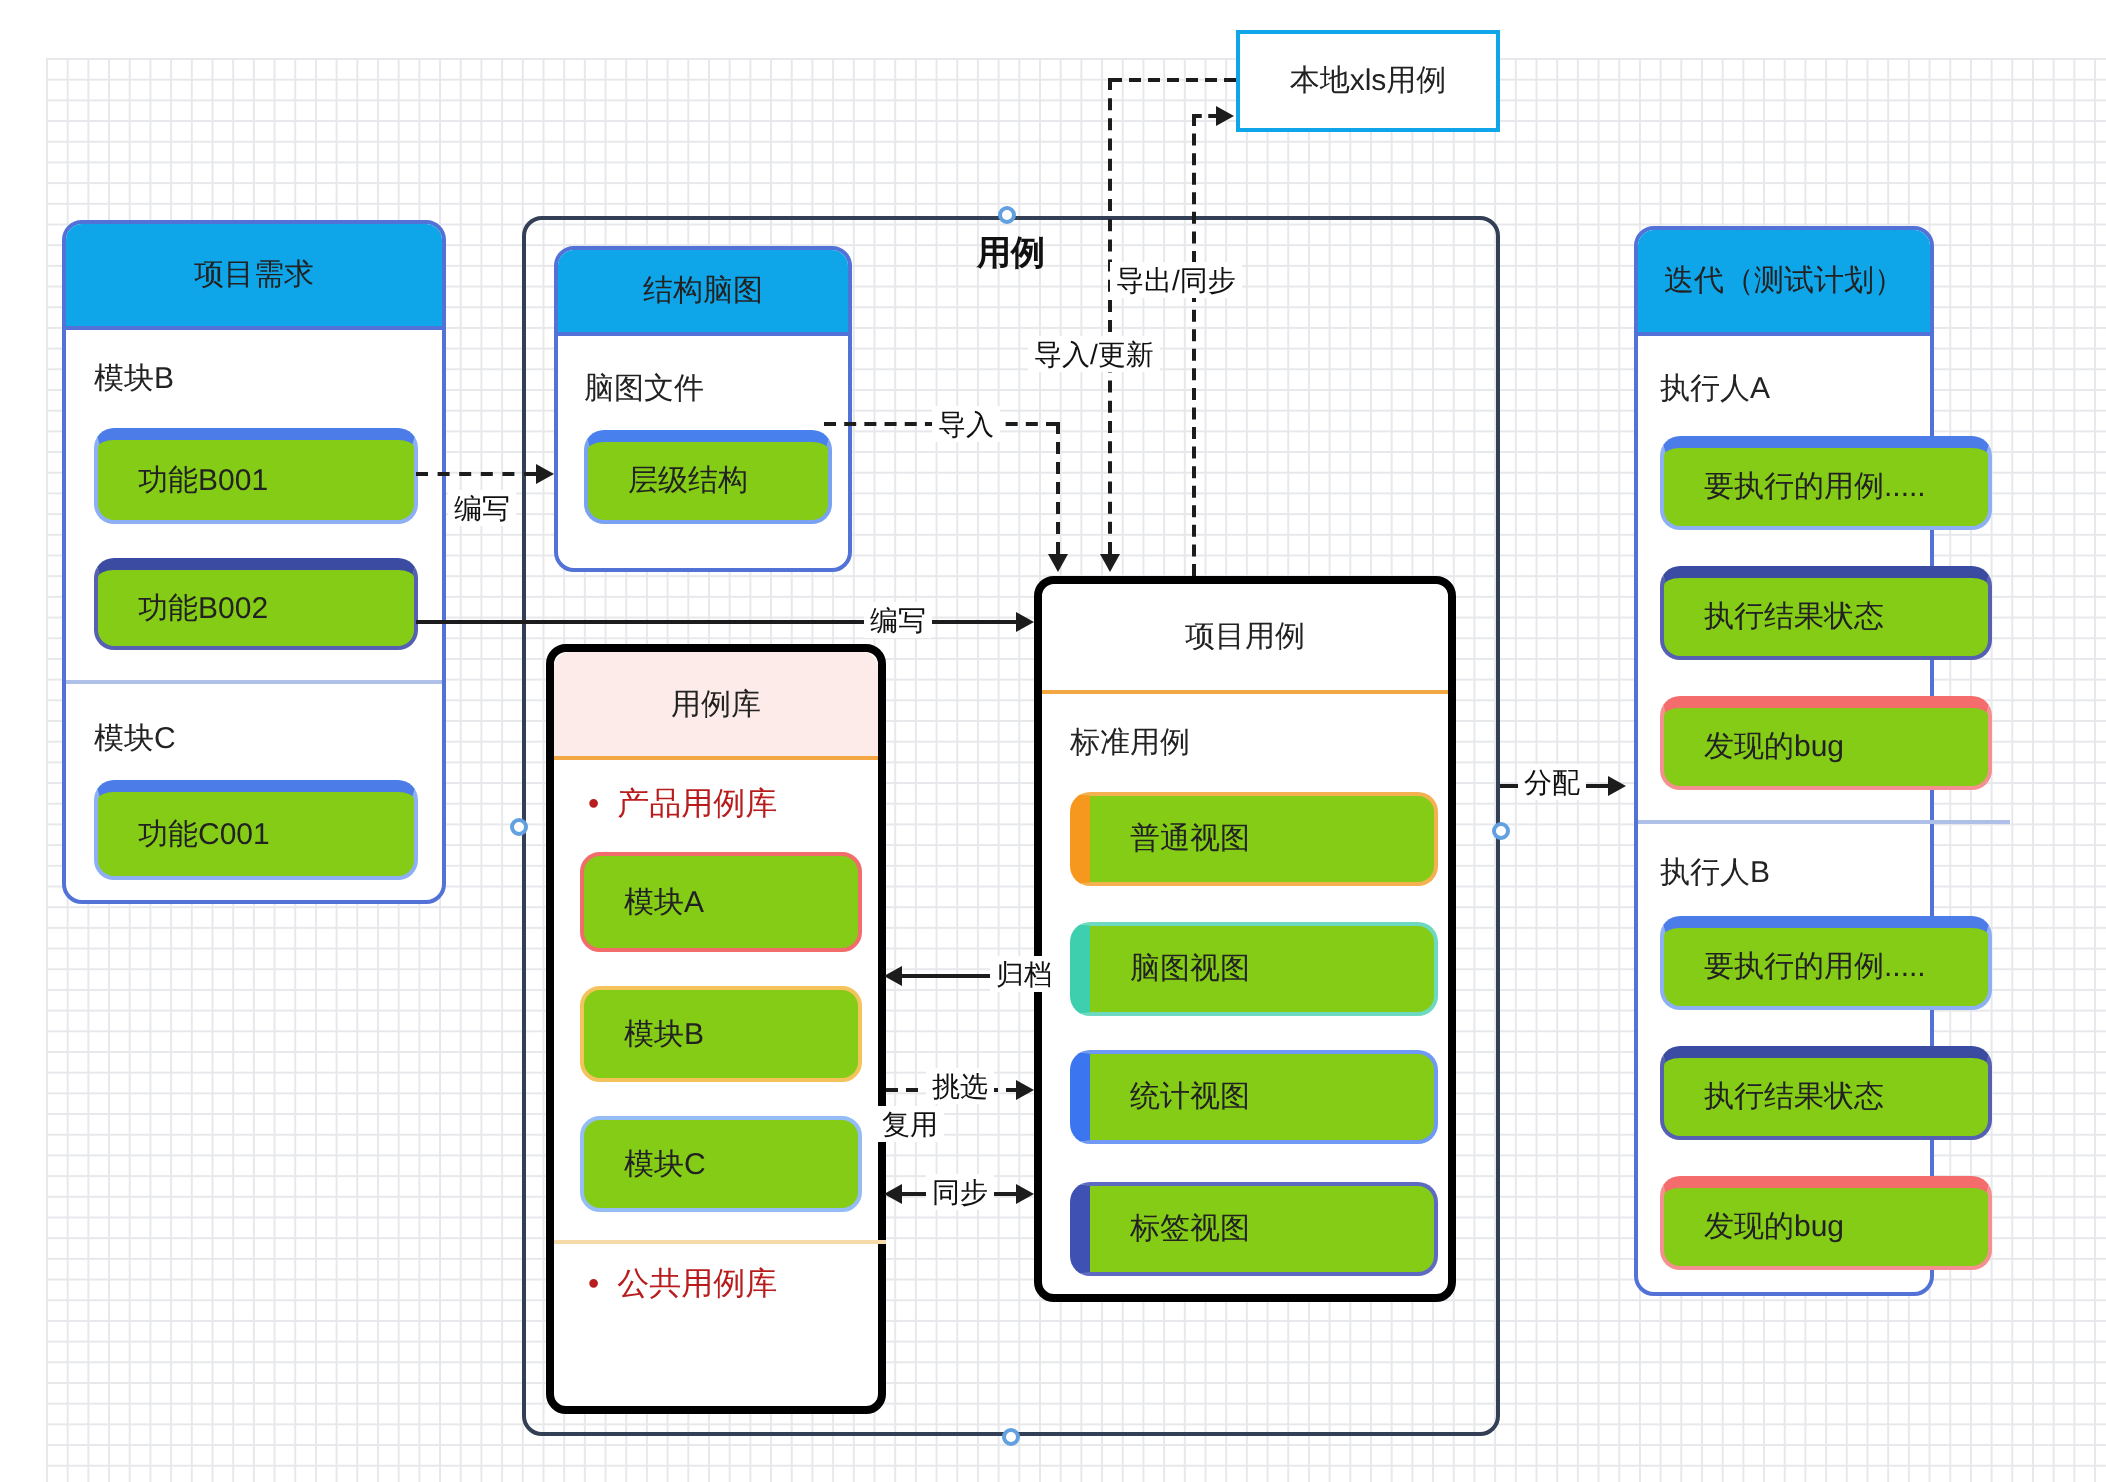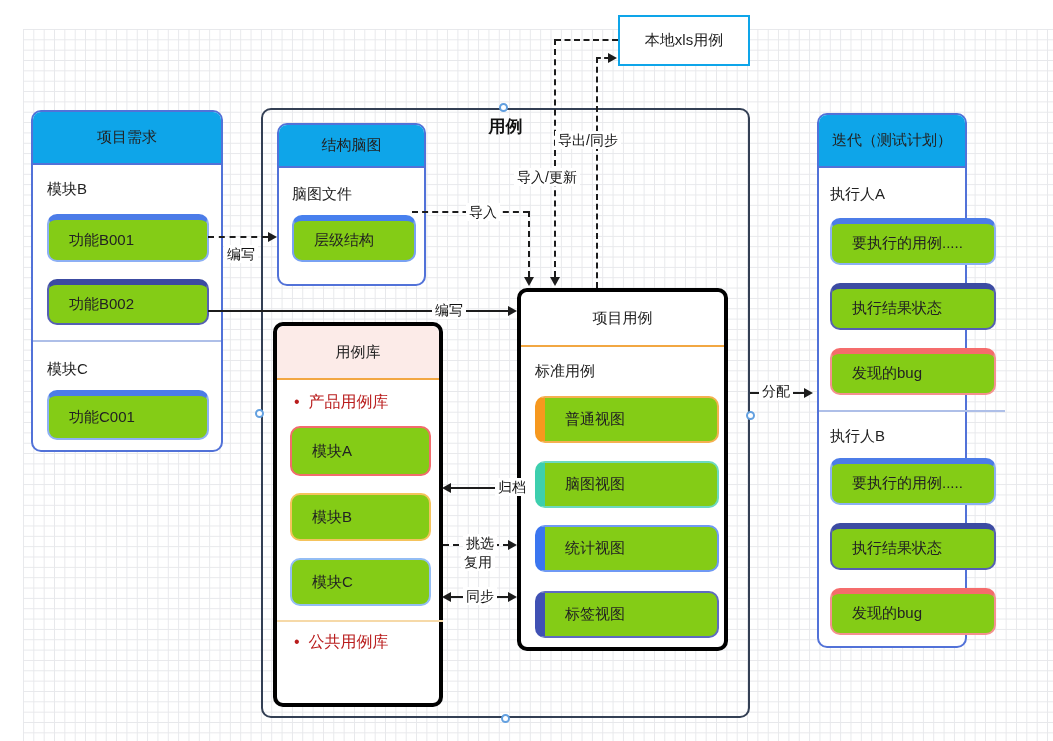--- a/index.html
+++ b/index.html
@@ -188,21 +188,21 @@
   <div class="arr right" style="left:608px;top:53px;"></div>
   <span class="edge-label" style="left:555px;top:131px;">导出/同步</span>
 
   <div class="hline" style="left:450px;top:487px;width:67px;"></div>
   <div class="arr left" style="left:442px;top:483px;"></div>
   <span class="edge-label" style="left:455px;top:478px;margin-left:40px;">归档</span>
 
   <div class="hline dash" style="left:443px;top:544px;width:66px;"></div>
   <div class="arr right" style="left:508px;top:540px;"></div>
   <span class="edge-label" style="left:463px;top:534px;">挑选</span>
-  <span class="edge-label" style="left:461px;top:553px;">复用</span>
+  <span class="edge-label" style="left:438px;top:553px;">复用</span>
 
   <div class="hline" style="left:450px;top:596px;width:60px;"></div>
   <div class="arr left" style="left:442px;top:592px;"></div>
   <div class="arr right" style="left:508px;top:592px;"></div>
   <span class="edge-label" style="left:463px;top:587px;">同步</span>
 
   <div class="hline" style="left:750px;top:392px;width:55px;"></div>
   <div class="arr right" style="left:804px;top:388px;"></div>
   <span class="edge-label" style="left:759px;top:382px;">分配</span>
 

